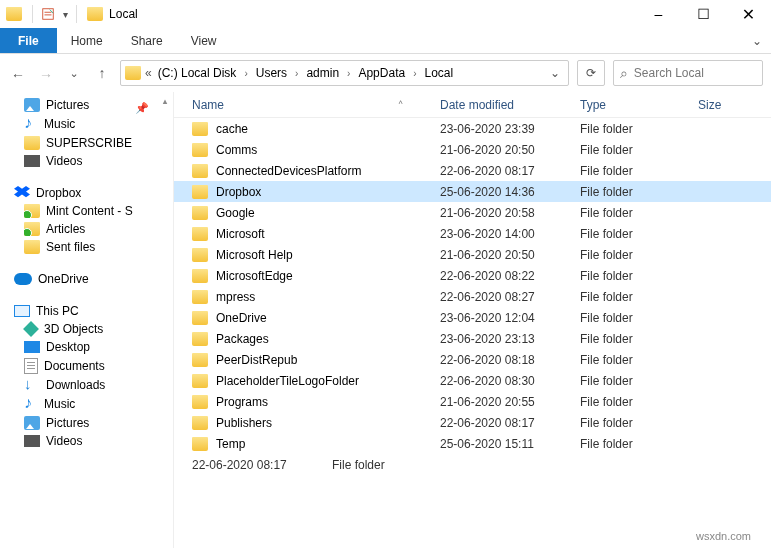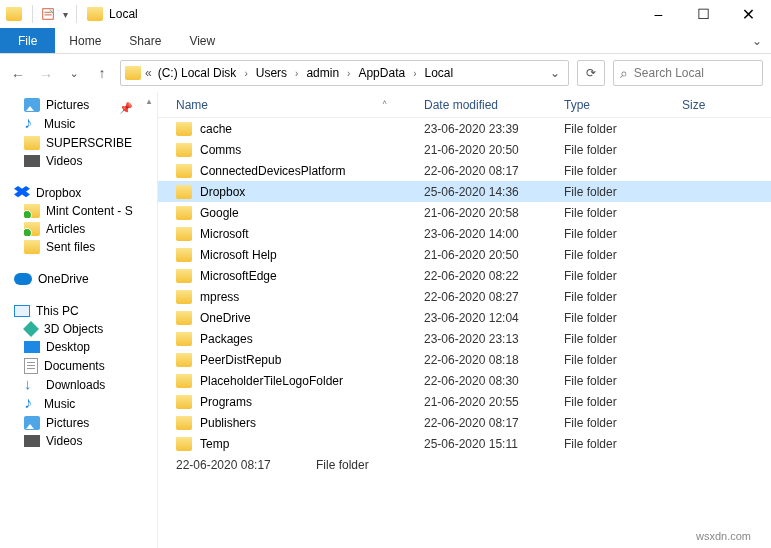--- a/index.html
+++ b/index.html
@@ -13,40 +13,40 @@
 .qat-icon { width: 14px; height: 14px; display:inline-block; }
 .titlebar .title-folder { width: 16px; height: 14px; background: linear-gradient(#fce38a,#f5c33b); border-radius: 1px 1px 2px 2px; margin: 0 6px 0 4px; }
 .titlebar .title-text { flex: 0 0 auto; }
 .titlebar .spacer { flex: 1; }
 .win-btn { width: 45px; height: 28px; display: flex; align-items: center; justify-content: center; color: #000; font-size: 14px; }
 .win-btn.close { font-size: 16px; }
 
 
 .ribbon { display: flex; align-items: stretch; border-bottom: 1px solid #ddd; height: 26px; }
 .tab { padding: 0 14px; display: flex; align-items: center; color: #333; }
-.tab.file { background: #1979ca; color: #fff; padding: 0 18px; }
+.tab.file { background: #1979ca; color: #fff; padding: 0 18px; font-weight: bold; }
 .ribbon .rb-spacer { flex: 1; }
 .rb-expand { width: 28px; display: flex; align-items: center; justify-content: center; color: #555; }
 
 
 .navbar { display: flex; align-items: center; gap: 8px; padding: 6px 8px; }
 .nav-arrow { width: 20px; height: 20px; display: flex; align-items: center; justify-content: center; color: #555; font-size: 14px; }
 .nav-arrow.disabled { color: #bbb; }
 .addr { flex: 1; display: flex; align-items: center; border: 1px solid #ccc; height: 26px; padding: 0 4px; gap: 4px; border-radius:2px;}
 .addr .folder-ic { width: 16px; height: 14px; background: linear-gradient(#fce38a,#f5c33b); border-radius: 1px 1px 2px 2px; flex-shrink: 0; }
 .addr .chev { color: #666; font-size: 10px; padding: 0 2px; }
 .addr .dquo { color:#555; }
 .addr .crumb { color: #000; padding: 0 2px; }
 .addr-drop { margin-left: auto; color: #555; padding: 0 4px; }
 .refresh { border: 1px solid #ccc; width: 28px; height: 26px; display: flex; align-items: center; justify-content: center; color: #555; border-radius:2px;}
 .search { border: 1px solid #ccc; width: 150px; height: 26px; display: flex; align-items: center; padding: 0 6px; color: #777; gap: 6px; border-radius:2px;}
 
 
 .body { display: flex; height: calc(100% - 28px - 26px - 38px); }
-.sidebar { width: 158px; border-right: 1px solid #eee; overflow: hidden; padding-top: 4px; position:relative;}
+.sidebar { width: 174px; border-right: 1px solid #eee; overflow: hidden; padding-top: 4px; position:relative;}
 .sidebar .scrollbar-stub { position:absolute; top:2px; right:2px; width:12px; height:14px; display:flex; align-items:center; justify-content:center;}
 .sidebar .scrollbar-stub::after{content:"▴"; color:#888; font-size:9px;}
 .sb-group { margin-bottom: 14px; }
 .sb-item, .sb-head { display: flex; align-items: center; gap: 6px; padding: 2px 0 2px 24px; white-space: nowrap; overflow: hidden; }
 .sb-head { padding-left: 14px; }
 .sb-item span, .sb-head span { overflow: hidden; text-overflow: clip; }
 .sb-pin { position: absolute; right: 24px; top: 6px; color: #888; font-size: 11px; }
 
 .ic-folder { width: 16px; height: 14px; background: linear-gradient(#fce38a,#f5c33b); border-radius: 1px 1px 2px 2px; flex-shrink: 0; position:relative;}
 .ic-folder.green-dot::after{content:""; position:absolute; bottom:-2px; left:-2px; width:8px; height:8px; background:#33b02c; border-radius:50%; border:1px solid #fff;}

